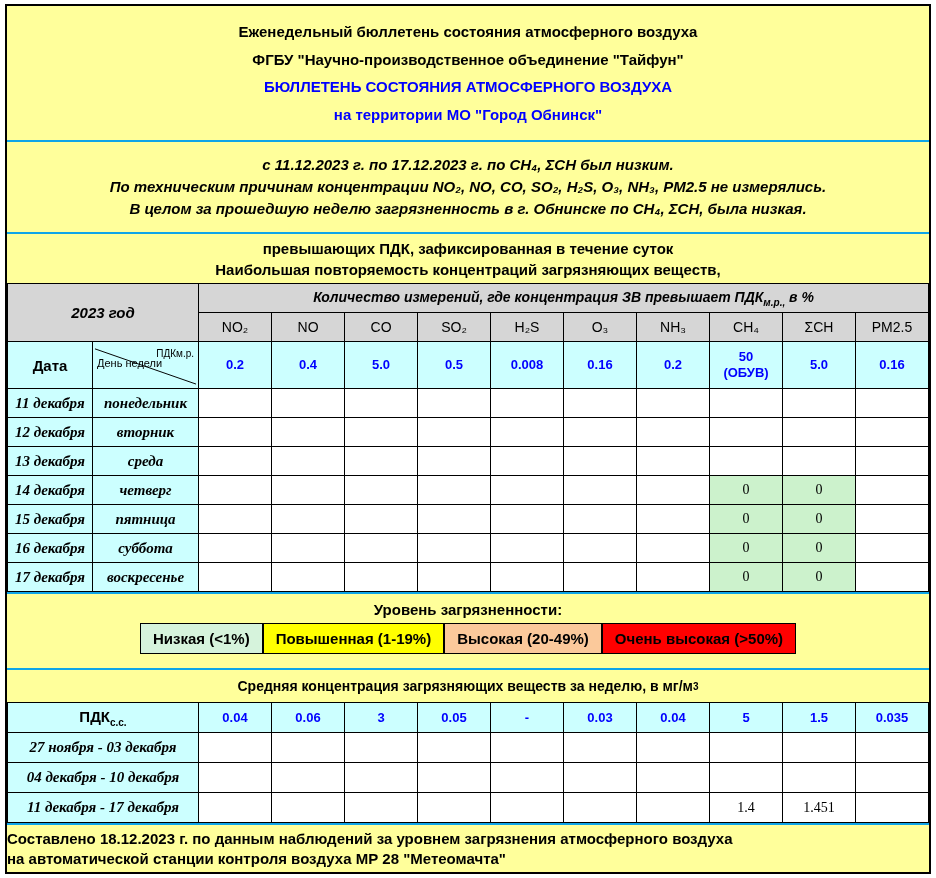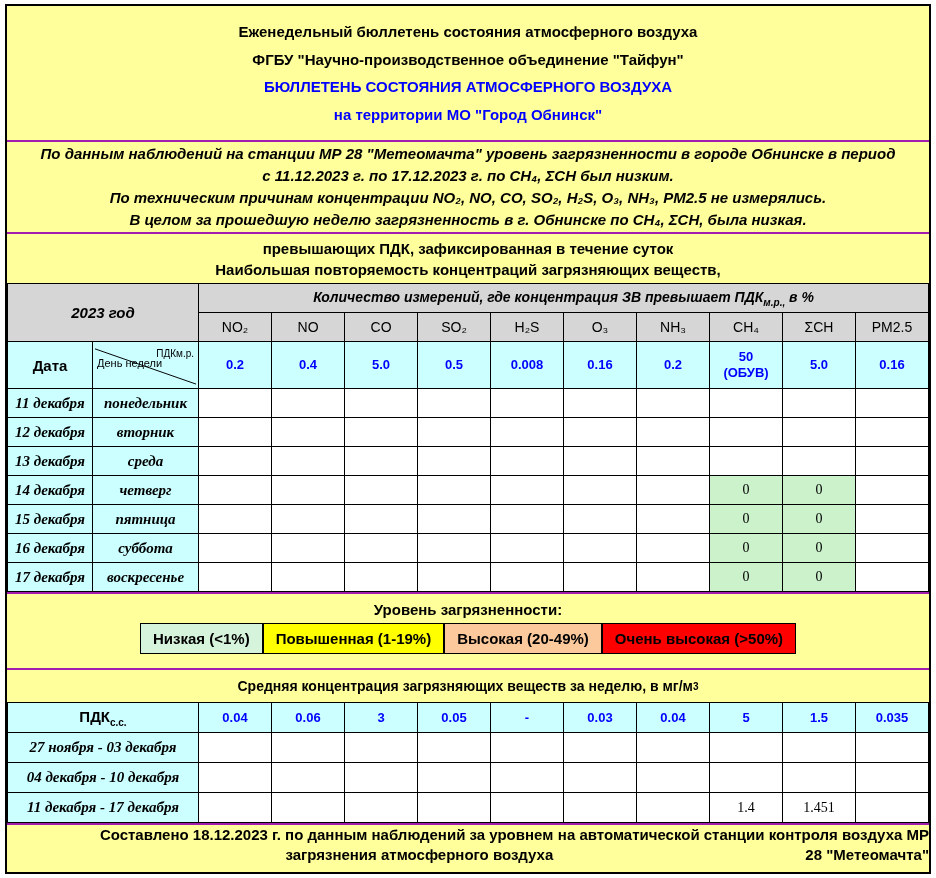--- a/index.html
+++ b/index.html
@@ -8,21 +8,21 @@
     width:936px; height:878px;
     font-family:"Liberation Sans", sans-serif;
     overflow:hidden;
   }
   .page { width:936px; height:878px; padding:4px 5px; background:#ffffff; }
   .frame {
     height:100%; border:2px solid #000;
     background:#FFFF9B;
     display:flex; flex-direction:column;
   }
-  section { border-bottom:2px solid #a21caf; }
+  section { border-bottom:2px solid #0ea5e9; }
   section:last-child { border-bottom:none; }
 
   
   .sec-header {
     height:136px;
     display:flex; flex-direction:column; justify-content:space-evenly; align-items:center;
     padding:6px 0;
   }
   .h-line { font-weight:bold; font-size:15px; color:#000; }
   .h-line.blue { color:#0000FF; }
@@ -88,39 +88,38 @@
   }
   .weekly-title sup { font-size:10px; vertical-align:super; }
   tr.ssrow { height:30px; }
   .pdkss-cell { font-weight:bold; font-size:15px; }
   .pdkss-cell sub { font-size:10px; }
   .weeklabel { height:30px; }
 
   
   .sec-footer {
     flex:1;
-    display:flex; flex-direction:row; justify-content:center;
-    text-align:right; font-weight:bold; font-size:15px; line-height:20px;
+    display:flex; flex-direction:column; justify-content:center;
+    text-align:left; font-weight:bold; font-size:15px; line-height:20px;
   }
 </style>
 </head>
 <body>
 
 <div class="page">
   <div class="frame" style="background: rgb(255, 255, 155);">
 
     <section class="sec-header">
       <div class="h-line">Еженедельный бюллетень состояния атмосферного воздуха</div>
       <div class="h-line">ФГБУ "Научно-производственное объединение "Тайфун"</div>
       <div class="h-line blue">БЮЛЛЕТЕНЬ СОСТОЯНИЯ АТМОСФЕРНОГО ВОЗДУХА</div>
       <div class="h-line blue">на территории МО "Город Обнинск"</div>
     </section>
 
     <section class="sec-info">
-      <div>По данным наблюдений на станции МР 28 "Метеомачта" уровень загрязненности в городе Обнинске в период</div>
       <div>с 11.12.2023 г. по 17.12.2023 г. по CH₄, ΣCH был низким.</div>
       <div>По техническим причинам концентрации NO₂, NO, CO, SO₂, H₂S, O₃, NH₃, PM2.5 не измерялись.</div>
       <div>В целом за прошедшую неделю загрязненность в г. Обнинске по CH₄, ΣCH, была низкая.</div>
     </section>
 
     <section class="sec-main">
       <div class="table-title">
         <div>превышающих ПДК, зафиксированная в течение суток</div>
         <div>Наибольшая повторяемость концентраций загрязняющих веществ,</div>
       </div>

